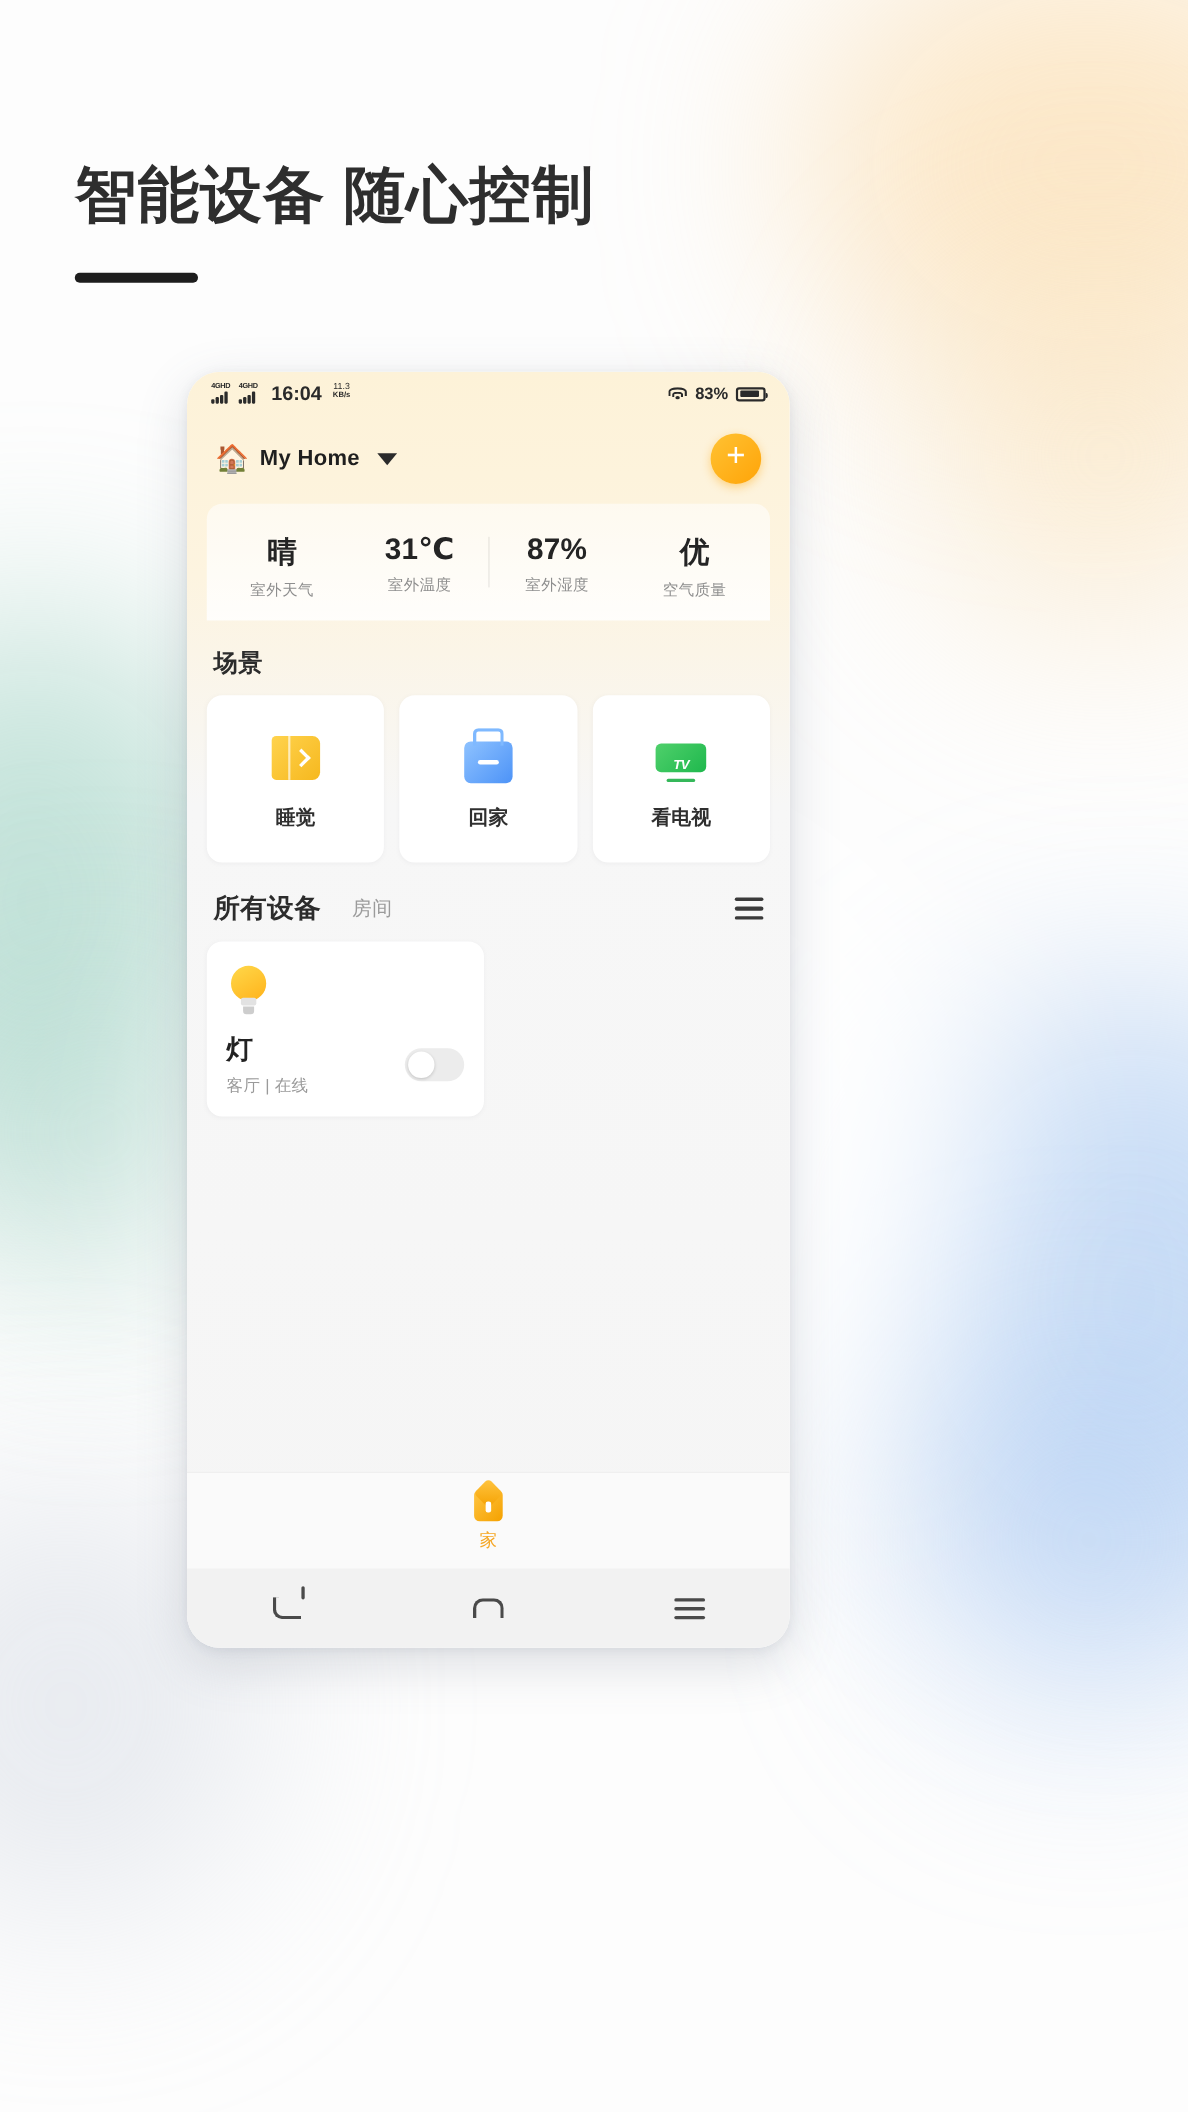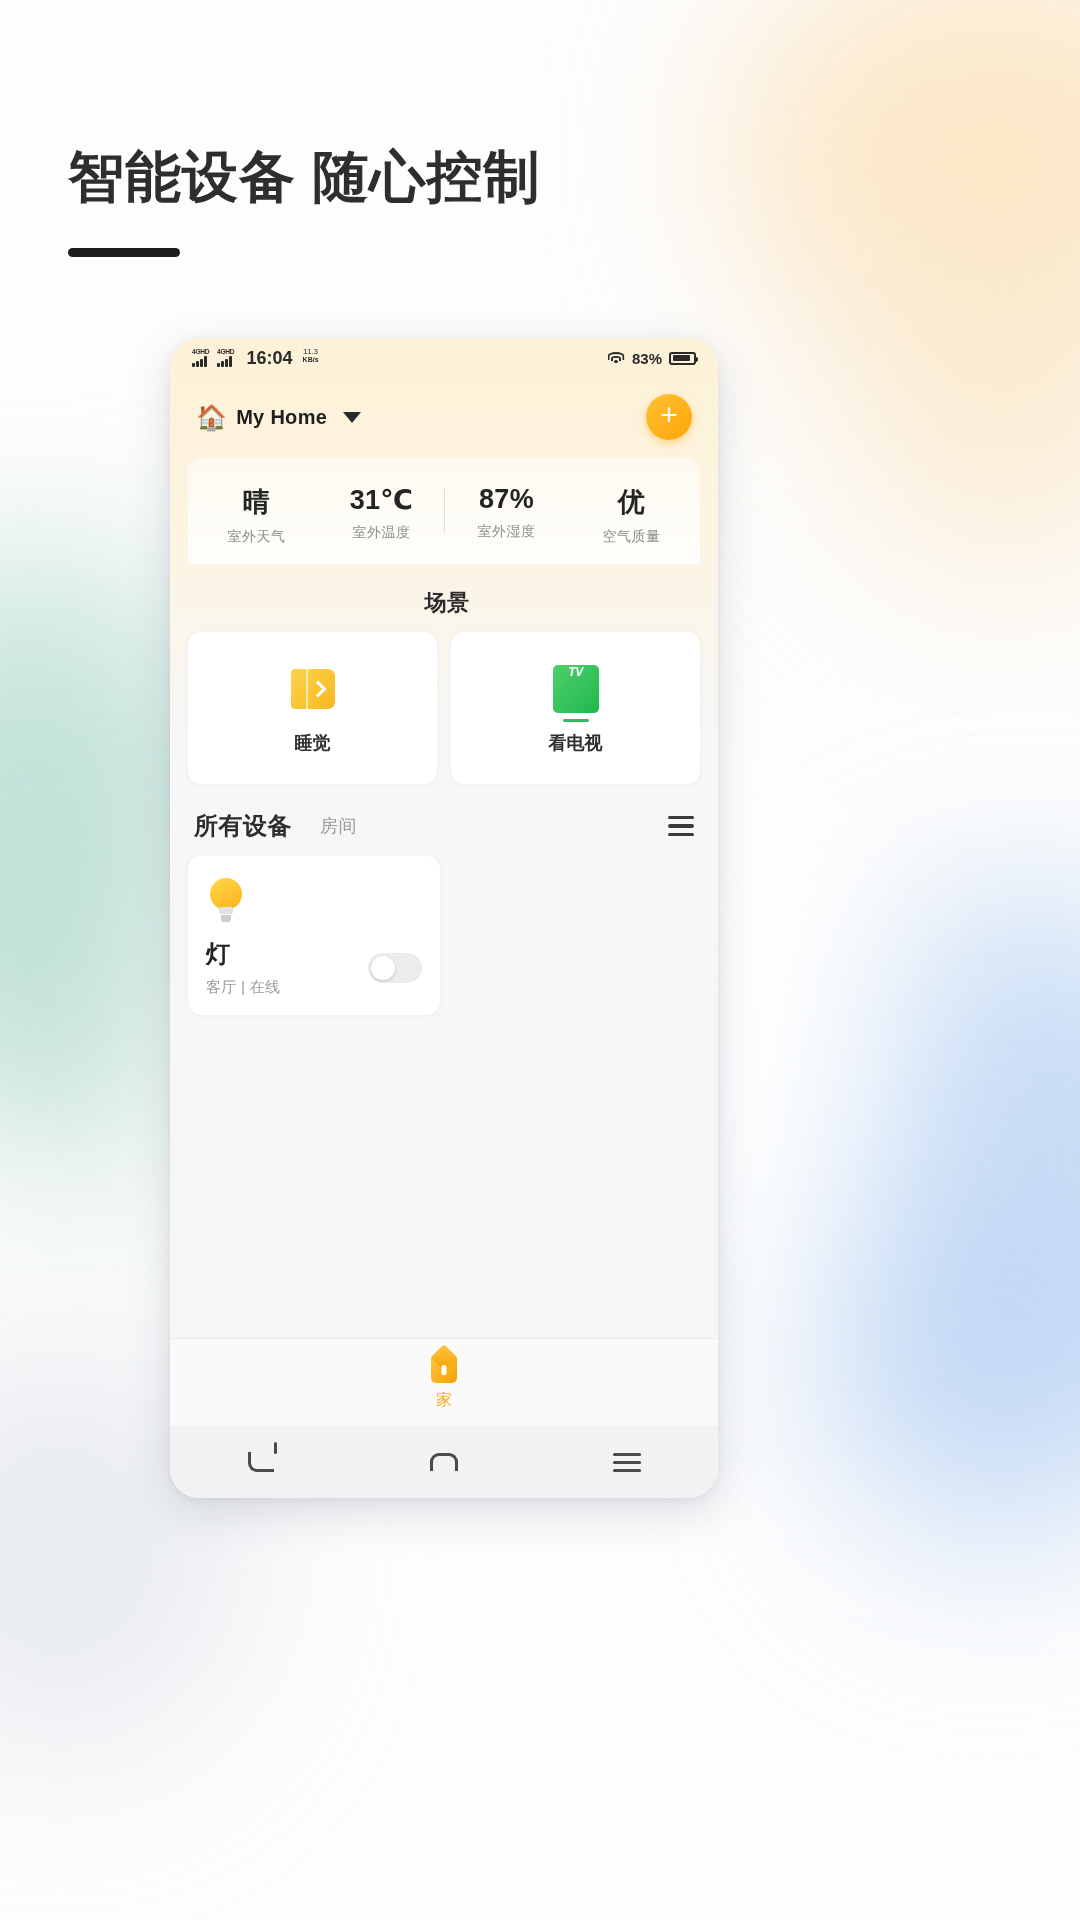--- a/index.html
+++ b/index.html
@@ -99,21 +99,21 @@
   .wcell { flex:1; text-align:center; position:relative; }
   .wcell + .wcell::before {
     content:""; position:absolute; left:0; top:4px; bottom:12px; width:1px; background:rgba(0,0,0,.10);
   }
   .wcell.nodiv + .wcell::before { background:transparent; }
   .wval { font-size:27px; font-weight:700; color:#242424; letter-spacing:.3px; }
   .wlab { font-size:14px; color:#8e8e8e; margin-top:8px; letter-spacing:.5px; }
 
   
   .content { flex:1; overflow:hidden; padding:0 18px; }
-  .sec-title { font-size:22px; font-weight:700; color:#2c2c2c; margin:24px 0 14px 6px; letter-spacing:.5px;text-align:center; }
+  .sec-title { font-size:22px; font-weight:700; color:#2c2c2c; margin:24px 0 14px 6px; letter-spacing:.5px; }
 
   .scenes { display:flex; gap:14px; }
   .scene {
     flex:1; height:152px; background:#fff; border-radius:14px;
     display:flex; flex-direction:column; align-items:center; justify-content:center;
     box-shadow:0 1px 4px rgba(130,130,140,.07);
   }
   .scene-ico { width:56px; height:56px; display:flex; align-items:center; justify-content:center; margin-bottom:14px; }
   .scene-lab { font-size:18px; font-weight:700; color:#2f2f2f; }
 
@@ -123,22 +123,22 @@
   .ic-sleep::before { content:""; position:absolute; left:15px; top:0; bottom:0; width:2px; background:rgba(255,255,255,.65); }
   .ic-sleep::after { content:""; position:absolute; right:11px; top:50%; width:9px; height:9px;
                      border-top:3px solid #fff; border-right:3px solid #fff;
                      transform:translateY(-50%) rotate(45deg); }
   .ic-home { width:44px; height:38px; background:linear-gradient(135deg,#8ec2ff,#4d93f7);
              border-radius:6px; position:relative; margin-top:8px; }
   .ic-home::before { content:""; position:absolute; left:50%; top:-12px; transform:translateX(-50%);
                      width:22px; height:13px; border:3.5px solid #7fb9ff; border-bottom:none; border-radius:5px 5px 0 0; }
   .ic-home::after { content:""; position:absolute; left:50%; top:50%; transform:translate(-50%,-50%);
                     width:19px; height:4px; background:#fff; border-radius:2px; }
-  .ic-tv { width:46px; height:48px; background:linear-gradient(135deg,#4fd06b,#1fb84d);
-           border-radius:5px; position:relative; display:flex; align-items:flex-start; justify-content:center; }
+  .ic-tv { width:46px; height:26px; background:linear-gradient(135deg,#4fd06b,#1fb84d);
+           border-radius:5px; position:relative; display:flex; align-items:flex-end; justify-content:center; }
   .ic-tv .tvtxt { color:#fff; font-size:12px; font-weight:700; letter-spacing:-.5px; }
   .ic-tv::after { content:""; position:absolute; left:50%; bottom:-9px; transform:translateX(-50%);
                   width:26px; height:3px; background:#35b85a; border-radius:2px; }
 
   
   .dev-tabs { display:flex; align-items:center; margin:26px 0 14px; padding:0 6px; }
   .dtab { font-size:24px; font-weight:700; color:#2c2c2c; letter-spacing:.5px; }
   .dtab.inactive { font-size:18px; font-weight:400; color:#9b9b9b; margin-left:28px; }
   .hamb { margin-left:auto; display:flex; flex-direction:column; gap:5px; }
   .hamb i { display:block; width:26px; height:3.5px; background:#3a3a3a; border-radius:2px; }
@@ -286,20 +286,26 @@
 
       <div class="scenes">
         <div class="scene">
           <span class="scene-ico">
               <i class="ic-sleep"></i>
             </span>
           <span class="scene-lab">睡觉</span>
         </div>
         <div class="scene">
           <span class="scene-ico">
+              <i class="ic-home"></i>
+            </span>
+          <span class="scene-lab">回家</span>
+        </div>
+        <div class="scene">
+          <span class="scene-ico">
             <i class="ic-tv">
                 <span class="tvtxt">TV</span>
               </i>
           </span>
           <span class="scene-lab">看电视</span>
         </div>
       </div>
 
       <div class="dev-tabs">
         <span class="dtab">所有设备</span>

